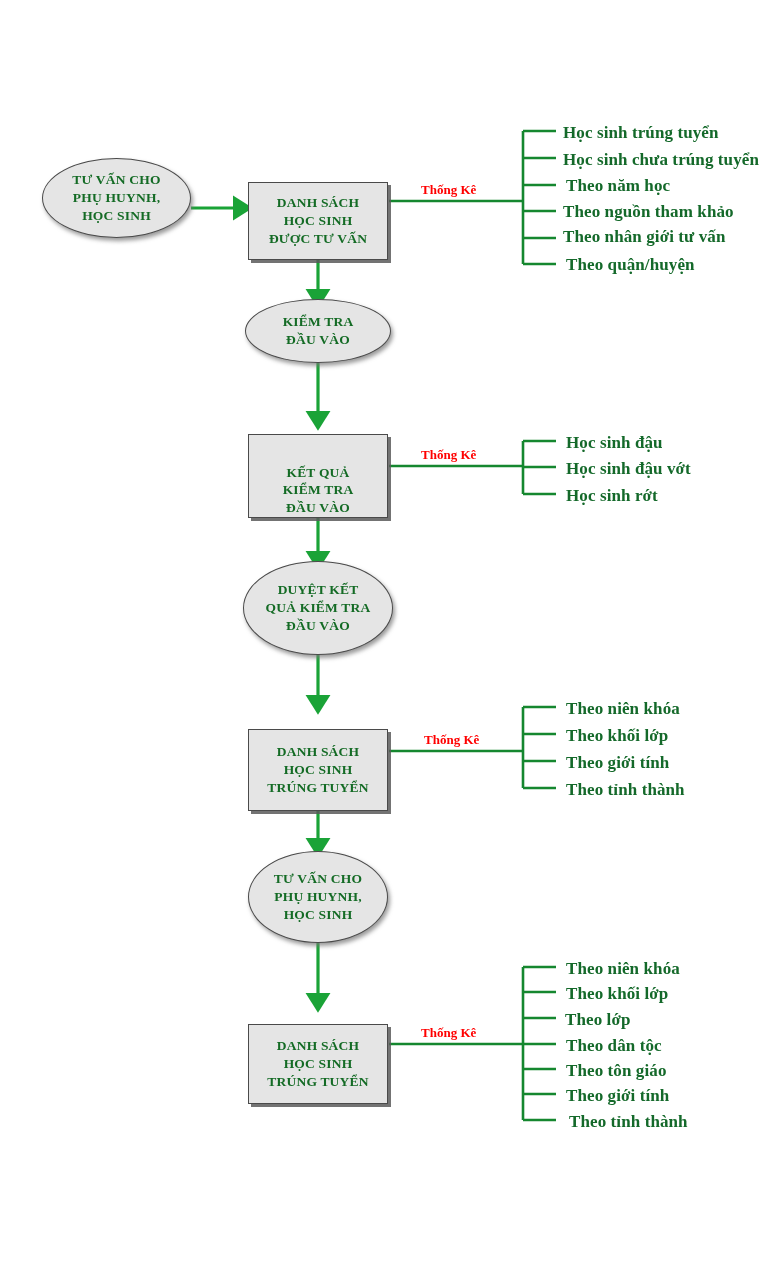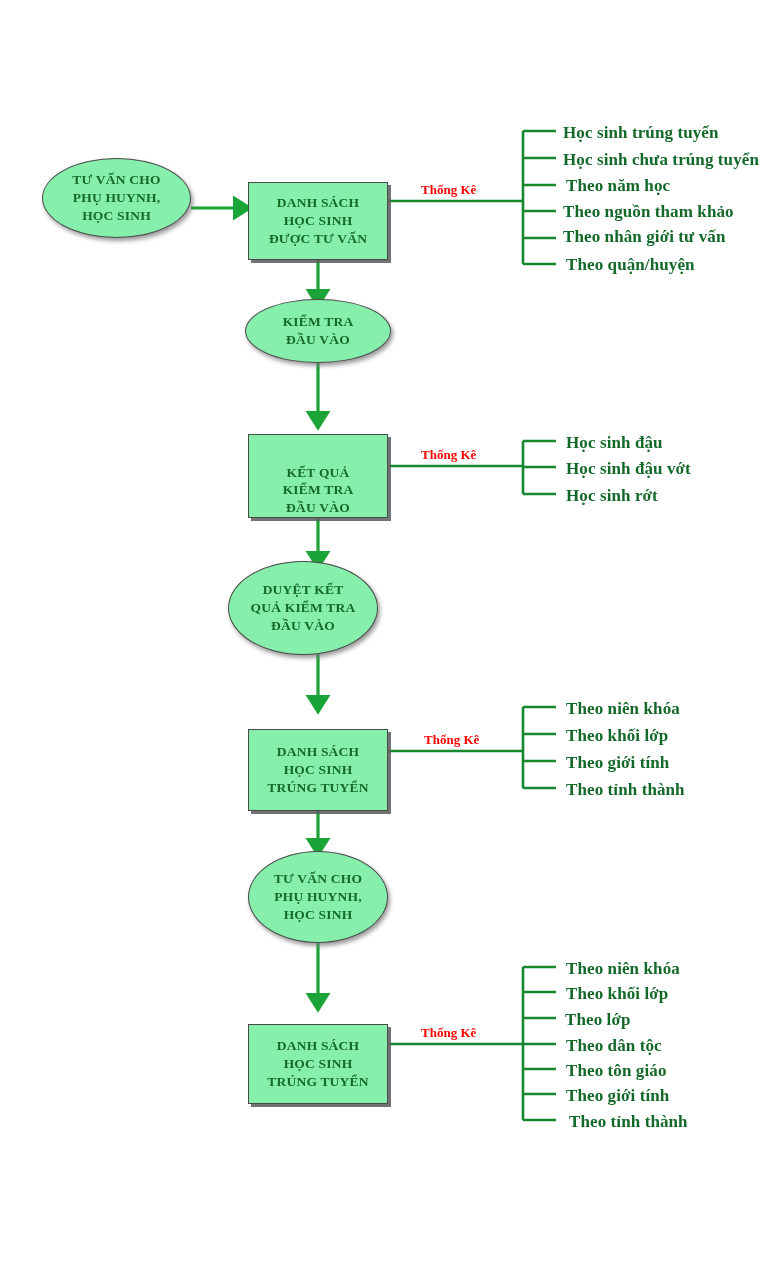--- a/index.html
+++ b/index.html
@@ -35,21 +35,21 @@
     letter-spacing: 0.5px;
     color: #ee1111;
     text-shadow: 2px 2px 0 #9a9a9a, 3px 3px 1px #bdbdbd;
     white-space: nowrap;
   }
 
   
   .node {
     position: absolute;
     box-sizing: border-box;
-    background: #86efac;
+    background: #e5e5e5;
     border: 1px solid #4a4a4a;
     color: #146b25;
     font-family: "Liberation Serif", serif;
     font-weight: bold;
     font-size: 13.5px;
     line-height: 1.32;
     text-align: center;
     display: flex;
     align-items: center;
     justify-content: center;
@@ -174,21 +174,21 @@
   </div>
 
   <div class="node node-ellipse" style="left:245px; top:299px; width:146px; height:64px;">
     <div class="lines">KIỂM TRA<br>ĐẦU VÀO</div>
   </div>
 
   <div class="node node-rect" style="left:248px; top:415px; width:140px; height:84px;align-items:flex-end;">
     <div class="lines">KẾT QUẢ<br>KIỂM TRA<br>ĐẦU VÀO</div>
   </div>
 
-  <div class="node node-ellipse" style="left:228px; top:561px; width:150px; height:94px;">
+  <div class="node node-ellipse" style="left:243px; top:561px; width:150px; height:94px;">
     <div class="lines">DUYỆT KẾT<br>QUẢ KIỂM TRA<br>ĐẦU VÀO</div>
   </div>
 
   <div class="node node-rect" style="left:248px; top:710px; width:140px; height:82px;">
     <div class="lines">DANH SÁCH<br>HỌC SINH<br>TRÚNG TUYỂN</div>
   </div>
 
   <div class="node node-ellipse" style="left:248px; top:851px; width:140px; height:92px;">
     <div class="lines">TƯ VẤN CHO<br>PHỤ HUYNH,<br>HỌC SINH</div>
   </div>

